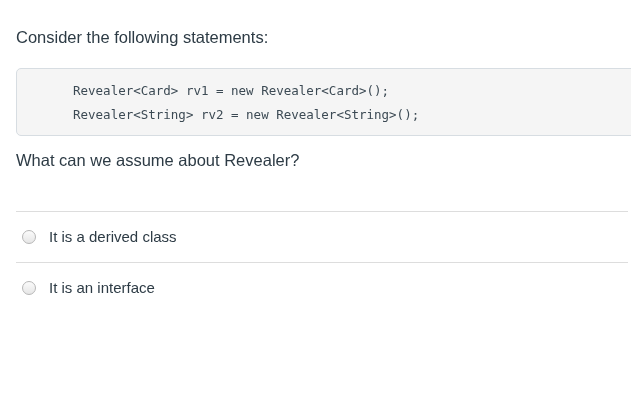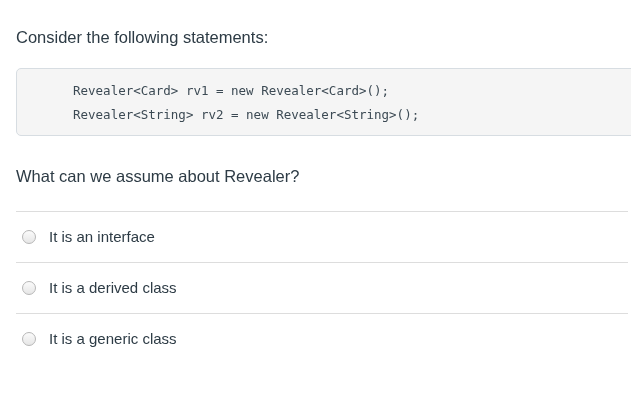--- a/index.html
+++ b/index.html
@@ -26,21 +26,21 @@
   .prompt-heading {
     position: absolute;
     left: 16px;
     font-size: 16.5px;
     line-height: 22px;
     font-weight: 400;
     color: #2d3b45;
     white-space: nowrap;
   }
   .prompt-heading.intro { top: 26px; }
-  .prompt-heading.question { top: 165px; }
+  .prompt-heading.question { top: 149px; }
 
   
   .code-block {
     position: absolute;
     left: 16px;
     top: 68px;
     width: 660px;           
     height: 68px;
     box-sizing: border-box;
     background: #f5f5f5;
@@ -107,29 +107,25 @@
     <div class="code-line">Revealer&lt;Card&gt; rv1 = new Revealer&lt;Card&gt;();</div>
     <div class="code-line">Revealer&lt;String&gt; rv2 = new Revealer&lt;String&gt;();</div>
   </div>
 
   <div class="prompt-heading question">What can we assume about Revealer?</div>
 
   <div class="answers">
 
     <div class="answer-row">
       <span class="radio"></span>
-      <span class="answer-label">It is an interface</span>
-    </div>
-
-    <div class="answer-row">
-      <span class="radio"></span>
       <span class="answer-label">It is a derived class</span>
     </div>
 
     <div class="answer-row">
       <span class="radio"></span>
-      <span class="answer-label">It is a generic class</span>
+      <span class="answer-label">It is an interface</span>
     </div>
+
 
 
   </div>
 
 </div>
 
 </body></html>

